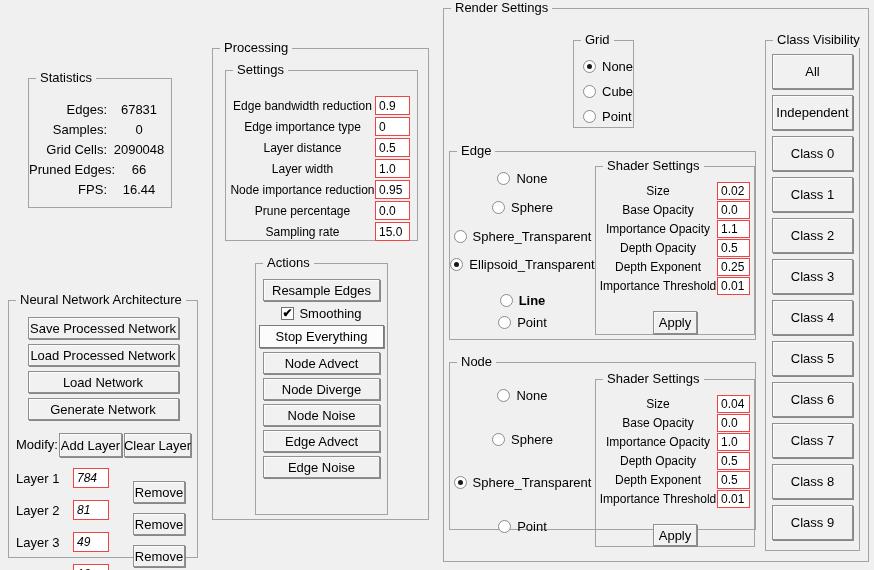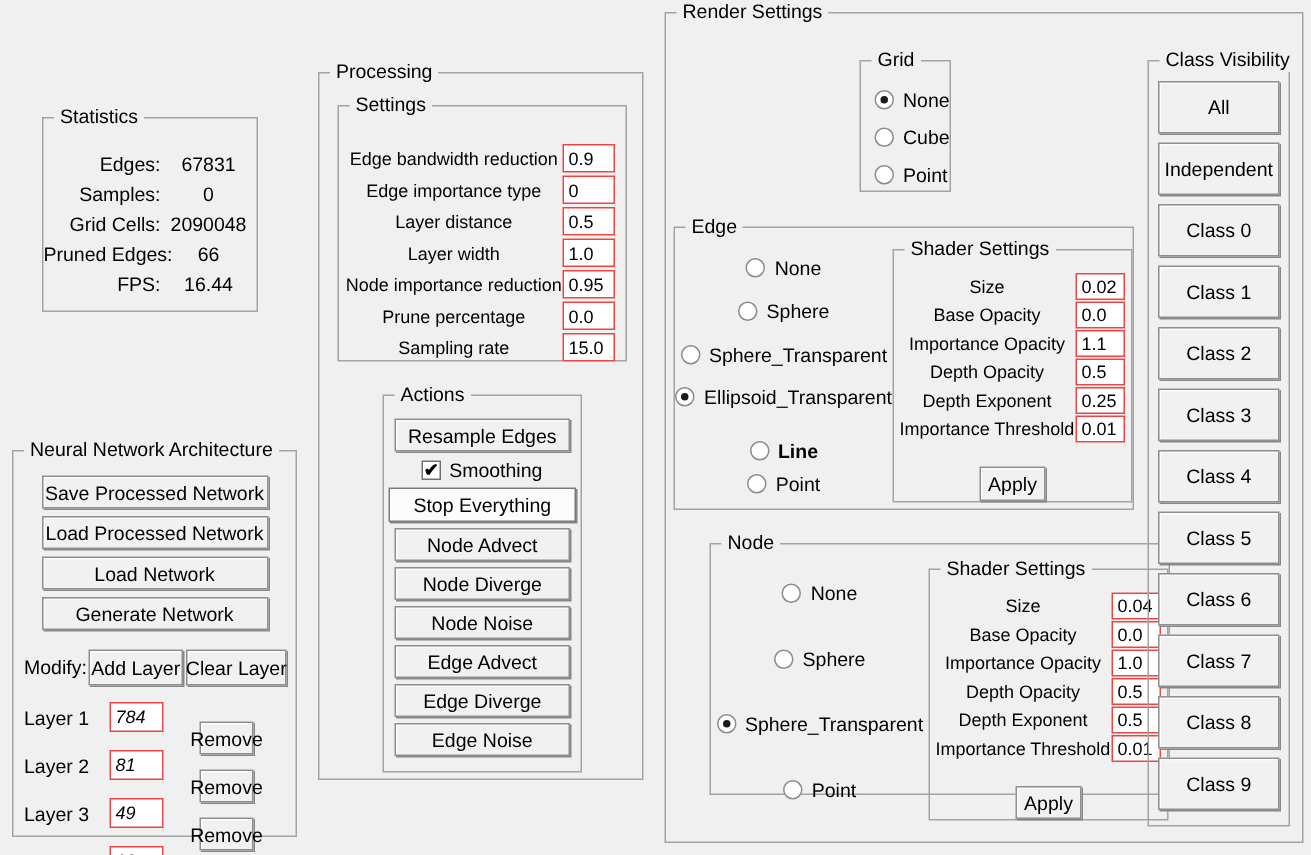--- a/index.html
+++ b/index.html
@@ -68,21 +68,21 @@
   .chk-row { height:16px; display:flex; align-items:center; justify-content:center; }
 
   
   .nna-inner { display:flex; flex-direction:column; align-items:center; padding-top:16px; gap:5px; }
   .nna-inner .btn { width:151px; height:22px; flex:none; }
   .modify-row { display:flex; align-items:center; margin:8px 0 0 7px; align-self:stretch; }
   .modify-row .mlbl { width:43px; line-height:24px; white-space:nowrap; }
   .layer-row { display:flex; align-items:center; margin:5px 0 0 7px; align-self:stretch; height:22px; }
   .layer-row .llbl { width:57px; white-space:nowrap; }
   .layer-row .tin { width:36px; height:20px;font-style:italic; }
-  .layer-row .btn { width:36px; height:22px; margin-left:24px;margin-top:28px; }
+  .layer-row .btn { width:52px; height:22px; margin-left:24px;margin-top:28px; }
 
   
   .cv-inner { display:flex; flex-direction:column; align-items:center; padding-top:13px; gap:6px; }
   .cv-inner .btn { width:81px; height:35px; flex:none; }
 
   
   .grid-inner { display:flex; flex-direction:column; padding:13px 0 0 9px; }
   .grid-row { display:flex; align-items:center; height:25px; }
 
   .apply-btn { width:44px; height:23px; align-self:center; margin-top:16px; }
@@ -159,21 +159,20 @@
       <div class="btn">Resample Edges</div>
       <div class="chk-row">
         <span class="chkbox on"></span>
         <span class="rlbl">Smoothing</span>
       </div>
       <div class="btn focusbtn">Stop Everything</div>
       <div class="btn">Node Advect</div>
       <div class="btn">Node Diverge</div>
       <div class="btn">Node Noise</div>
       <div class="btn">Edge Advect</div>
-      <div class="btn">Edge Diverge</div>
       <div class="btn">Edge Noise</div>
     </div>
   </div>
 </div>
 
 <div class="group" style="left:8px;top:300px;width:190px;height:258px;">
   <span class="gtitle">Neural Network Architecture</span>
   <div class="nna-inner">
     <div class="btn">Save Processed Network</div>
     <div class="btn">Load Processed Network</div>
@@ -283,21 +282,21 @@
         </div>
         <div class="shader-row">
           <span class="flbl">Importance Threshold</span>
           <input class="tin" value="0.01" style="">
         </div>
       </div>
       <div class="btn apply-btn">Apply</div>
     </div>
   </div>
 
-  <div class="group" style="left:5px;top:353px;width:307px;height:168px;margin-left:24px;">
+  <div class="group" style="left:5px;top:353px;width:307px;height:168px;">
     <span class="gtitle">Node</span>
 
     <div class="radio-row" style="left:0;top:25px;width:145px;">
       <span class="radio"></span>
       <span class="rlbl">None</span>
     </div>
     <div class="radio-row" style="left:0;top:69px;width:145px;">
       <span class="radio"></span>
       <span class="rlbl">Sphere</span>
     </div>

